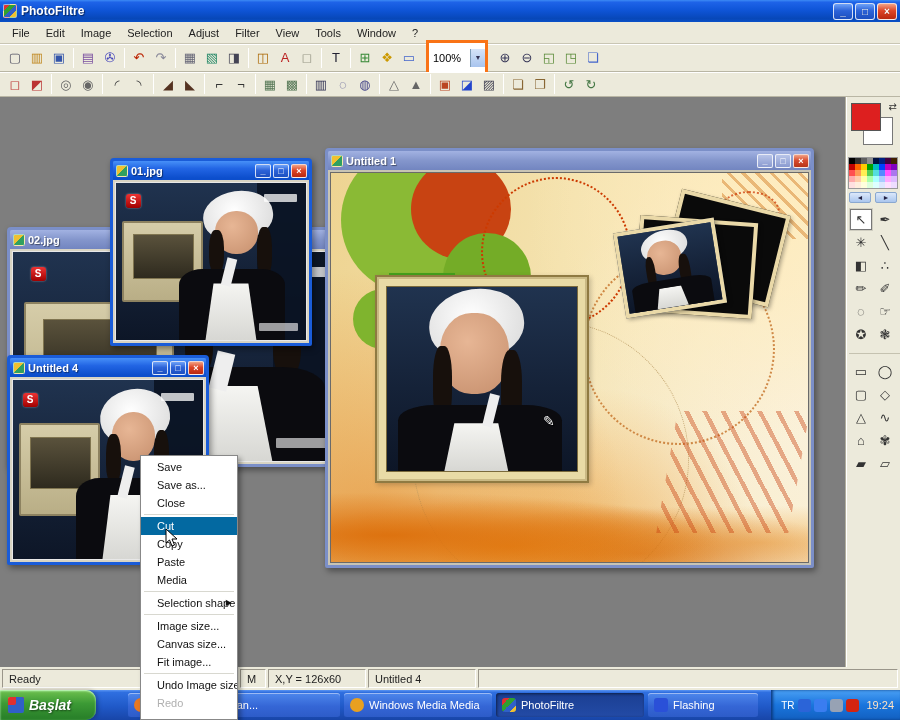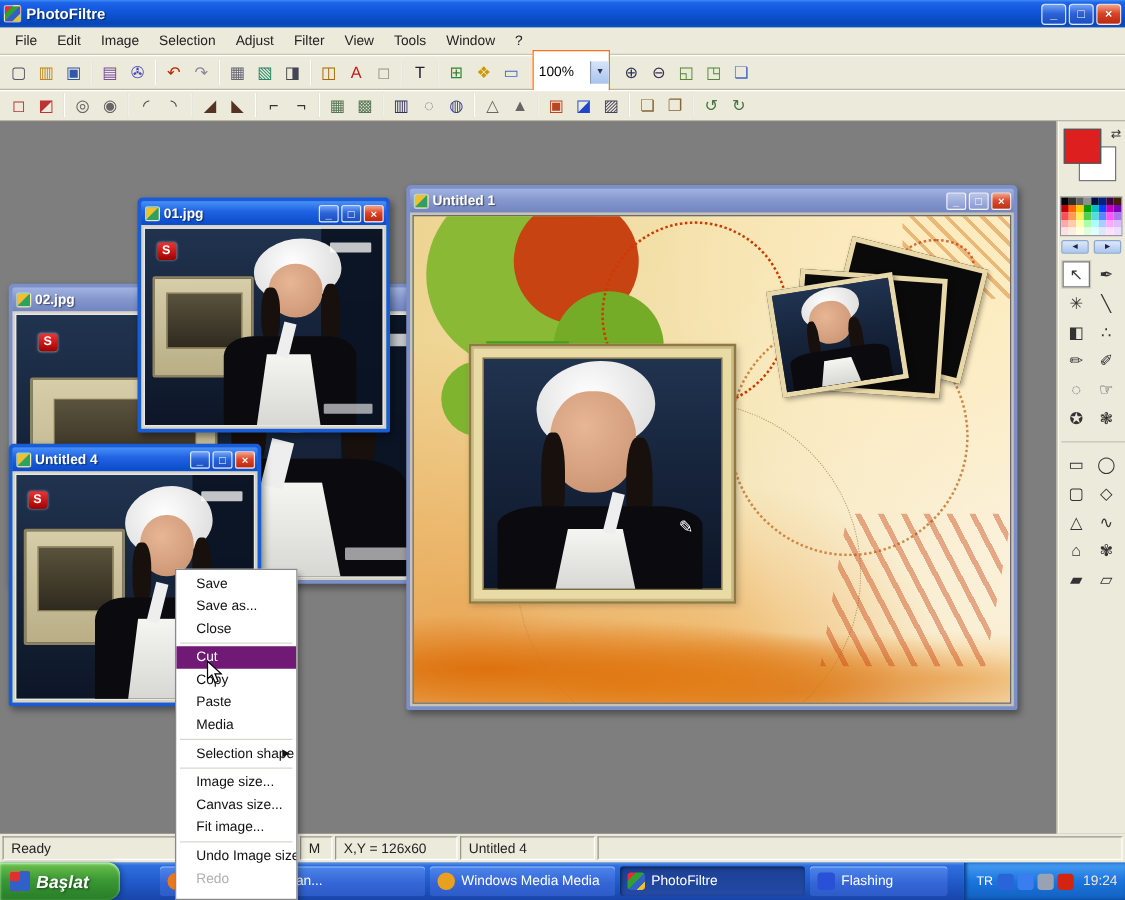--- a/index.html
+++ b/index.html
@@ -27,21 +27,21 @@
 
   
   .toolbar { position:absolute; left:0; width:900px; background:#eceadb; display:flex; align-items:center;
     border-bottom:1px solid #b9b6a4; box-shadow:inset 0 1px 0 #fff; }
   #toolbar1 { top:44px; height:28px; padding-left:4px; }
   #toolbar2 { top:72px; height:25px; padding-left:4px; }
   .tbtn { width:22px; height:22px; display:flex; align-items:center; justify-content:center;
     font-size:13px; border:1px solid transparent; border-radius:2px; }
   .tb-sep { width:1px; height:20px; background:#b2af9e; border-right:1px solid #fff; margin:0 3px; }
   .zoom-combo { display:flex; align-items:center; width:62px; height:36px; background:#fff;
-    border:1px solid #f97316; margin:0 6px; padding-left:4px; font-size:11px; }
+    border:3px solid #f97316; margin:0 6px; padding-left:4px; font-size:11px; }
   .zoom-combo .val { flex:1; }
   .combo-arrow { width:15px; height:18px; background:linear-gradient(#d6e4f8,#a8c4ee);
     border-left:1px solid #7f9db9; font-size:7px; display:flex; align-items:center; justify-content:center; color:#335; }
 
   
   #workspace { position:absolute; left:0; top:97px; width:845px; height:570px; background:#7e7e7e; overflow:hidden; }
 
   
   .docwin { position:absolute; border:3px solid #1a5cd8; border-radius:4px 4px 2px 2px; background:#3a6ed0;
     box-shadow:2px 3px 6px #0006; }
@@ -147,21 +147,21 @@
   #toolgrid { display:flex; flex-wrap:wrap; width:54px; padding-left:3px; margin-top:5px; }
   .tool-cell { width:22px; height:21px; margin:1px; display:flex; align-items:center; justify-content:center;
     font-size:13px; color:#333; border:1px solid transparent; }
   .tool-cell.selected { background:#fff; border:1px solid #777; box-shadow:0 0 0 1px #cfcdc0; }
   .tool-gap { width:100%; height:8px; border-bottom:1px solid #c5c2b0; margin-bottom:6px; }
 
   
   #contextmenu { position:absolute; left:140px; top:455px; width:98px; height:265px; background:#fff;
     border:1px solid #888; box-shadow:3px 3px 5px #0005; z-index:50; padding:2px 0; overflow:hidden; }
   .cm-item { height:18px; line-height:18px; padding-left:16px; color:#111; position:relative; white-space:nowrap; }
-  .cm-item.hl { background:#701a75; color:#fff; }
+  .cm-item.hl { background:#0369a1; color:#fff; }
   .cm-item.disabled { color:#b0b0b0; }
   .cm-sep { height:1px; background:#d8d8d0; margin:2px 3px; }
   .cm-arrow { position:absolute; right:5px; top:0; font-size:8px; }
 
   
   #cursor { position:absolute; left:165px; top:528px; z-index:60; }
 
   
   #statusbar { position:absolute; left:0; top:667px; width:900px; height:23px; background:#eceadb;
     display:flex; align-items:stretch; padding:2px; gap:2px; }

